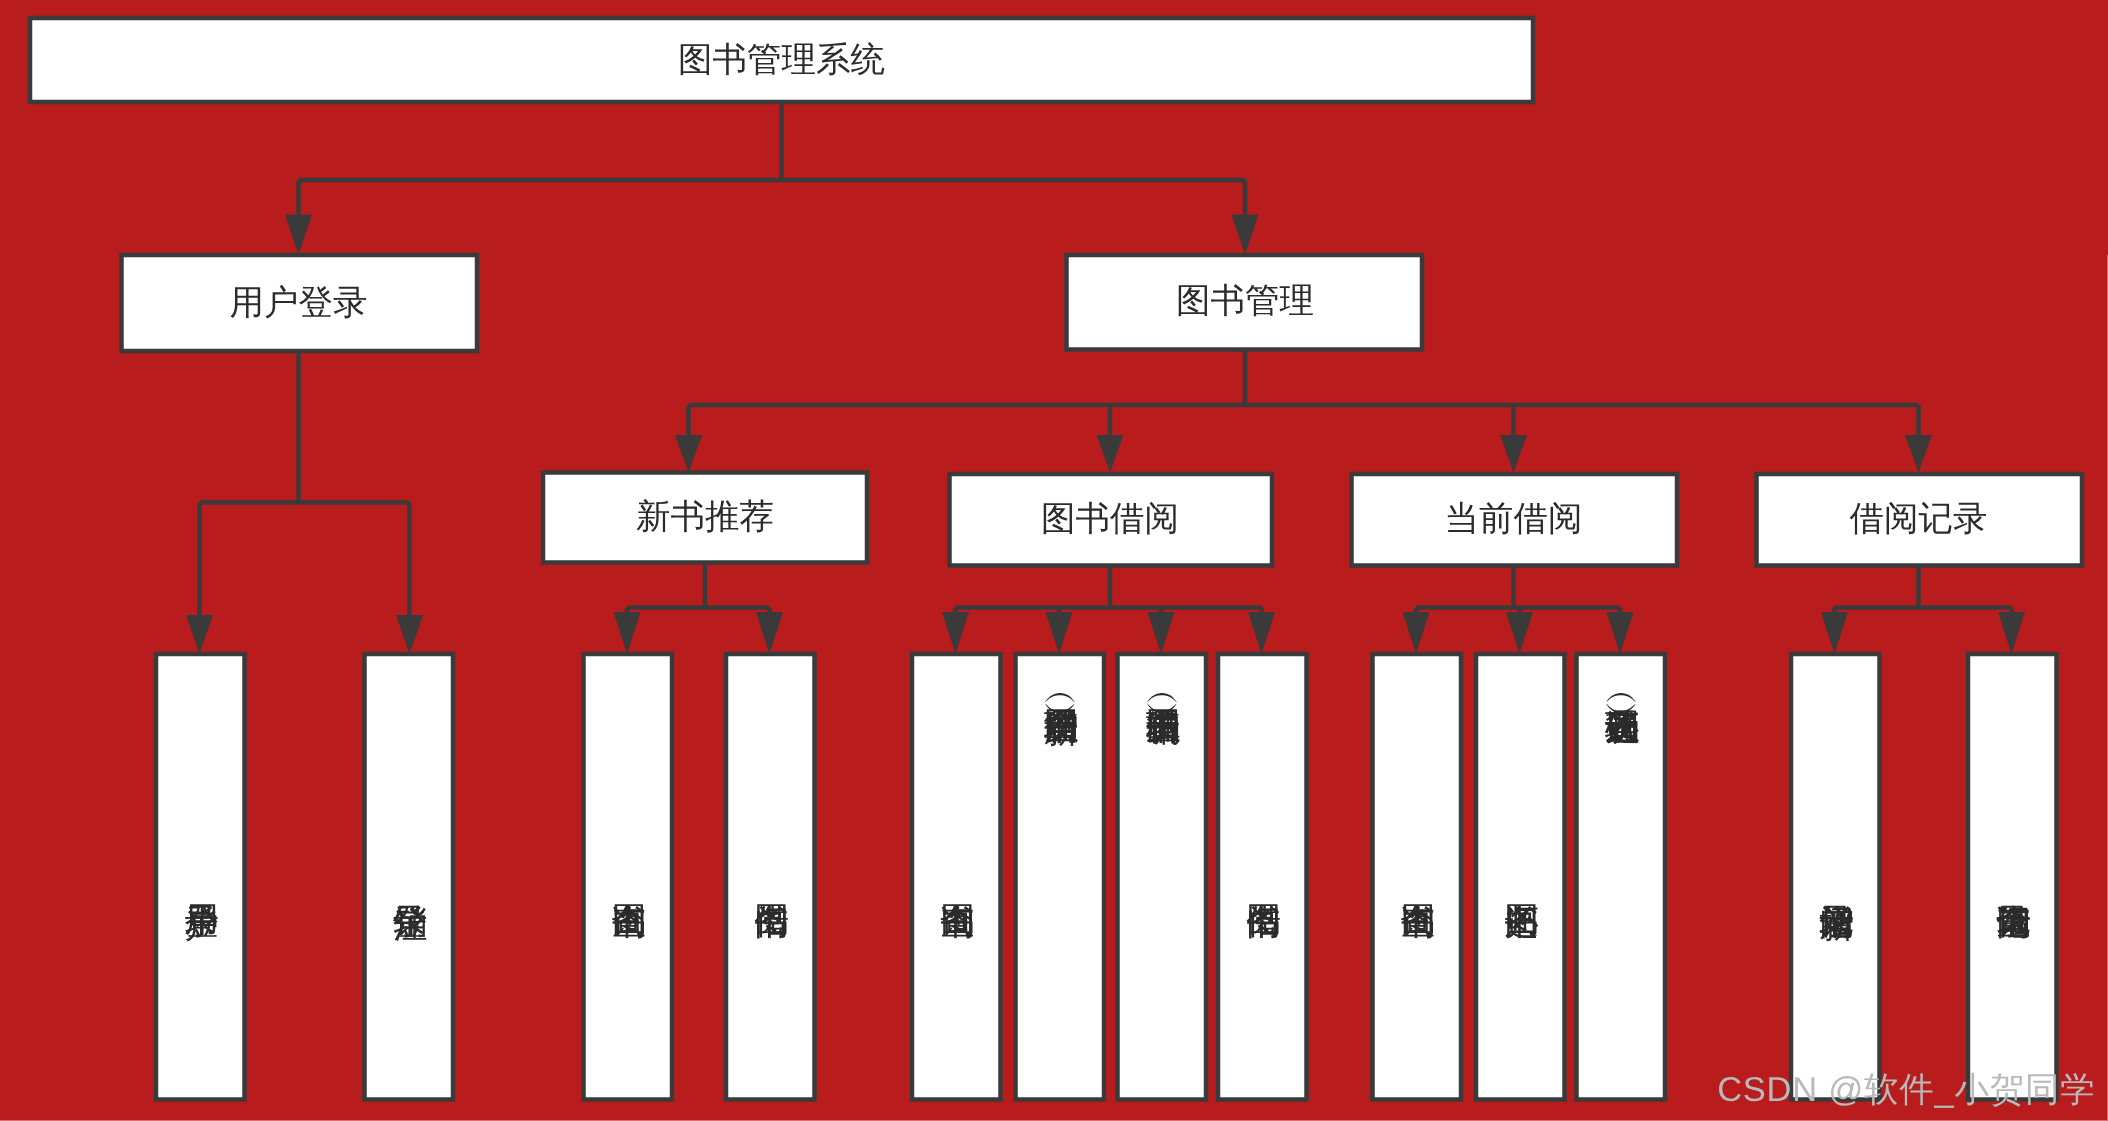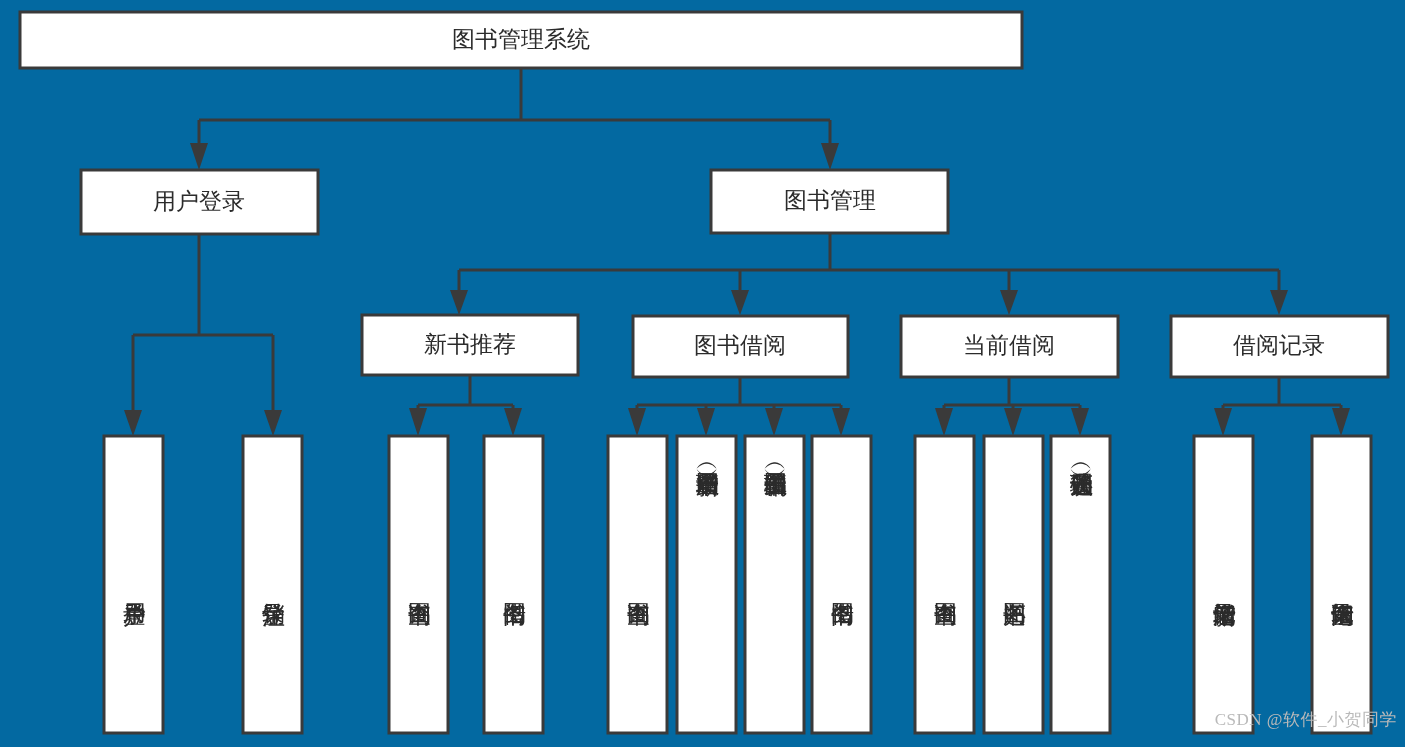--- a/index.html
+++ b/index.html
@@ -10,30 +10,30 @@
   .node-box{fill:#ffffff;stroke:#3a3a3a;stroke-width:3;}
   .edge{stroke:#3a3a3a;stroke-width:3;fill:none;stroke-linecap:butt;}
   .arrow-head{fill:#3a3a3a;stroke:none;}
   .node-label{
       font-family:"Liberation Sans","DejaVu Sans",sans-serif;
       fill:#2b2b2b;font-size:23px;text-anchor:middle;
       dominant-baseline:middle;
   }
   .node-label.vertical{font-size:23px;}
   .watermark{
-      position:absolute;right:8px;bottom:16px;
-      font-family:Liberation Serif, serif;
-      font-size:17px;color:#b9b9b9;white-space:nowrap;
+      position:absolute;right:8px;bottom:5px;
+      font-family:Liberation Sans, sans-serif;
+      font-size:23px;color:#b9b9b9;white-space:nowrap;
       letter-spacing:0.5px;pointer-events:none;
   }
 </style>
 </head>
 <body>
 
-<div id="diagram-root" style="background: #0369a1;">
+<div id="diagram-root" style="background: #b91c1c;">
 
   <svg class="diagram" viewBox="0 0 1405 747">
 
     <g>
       <path class="edge" d="M 521 68 L 521 120" style="stroke: rgb(58, 58, 58);"></path>
       <path class="edge" d="M 199 120 L 830 120" style="stroke: rgb(58, 58, 58);"></path>
       <path class="edge" d="M 199 120 L 199 145" style="stroke: rgb(58, 58, 58);"></path>
       <polygon class="arrow-head" points="190,143 208,143 199,170" style="fill: rgb(58, 58, 58);"></polygon>
       <path class="edge" d="M 830 120 L 830 145" style="stroke: rgb(58, 58, 58);"></path>
       <polygon class="arrow-head" points="821,143 839,143 830,170" style="fill: rgb(58, 58, 58);"></polygon>

